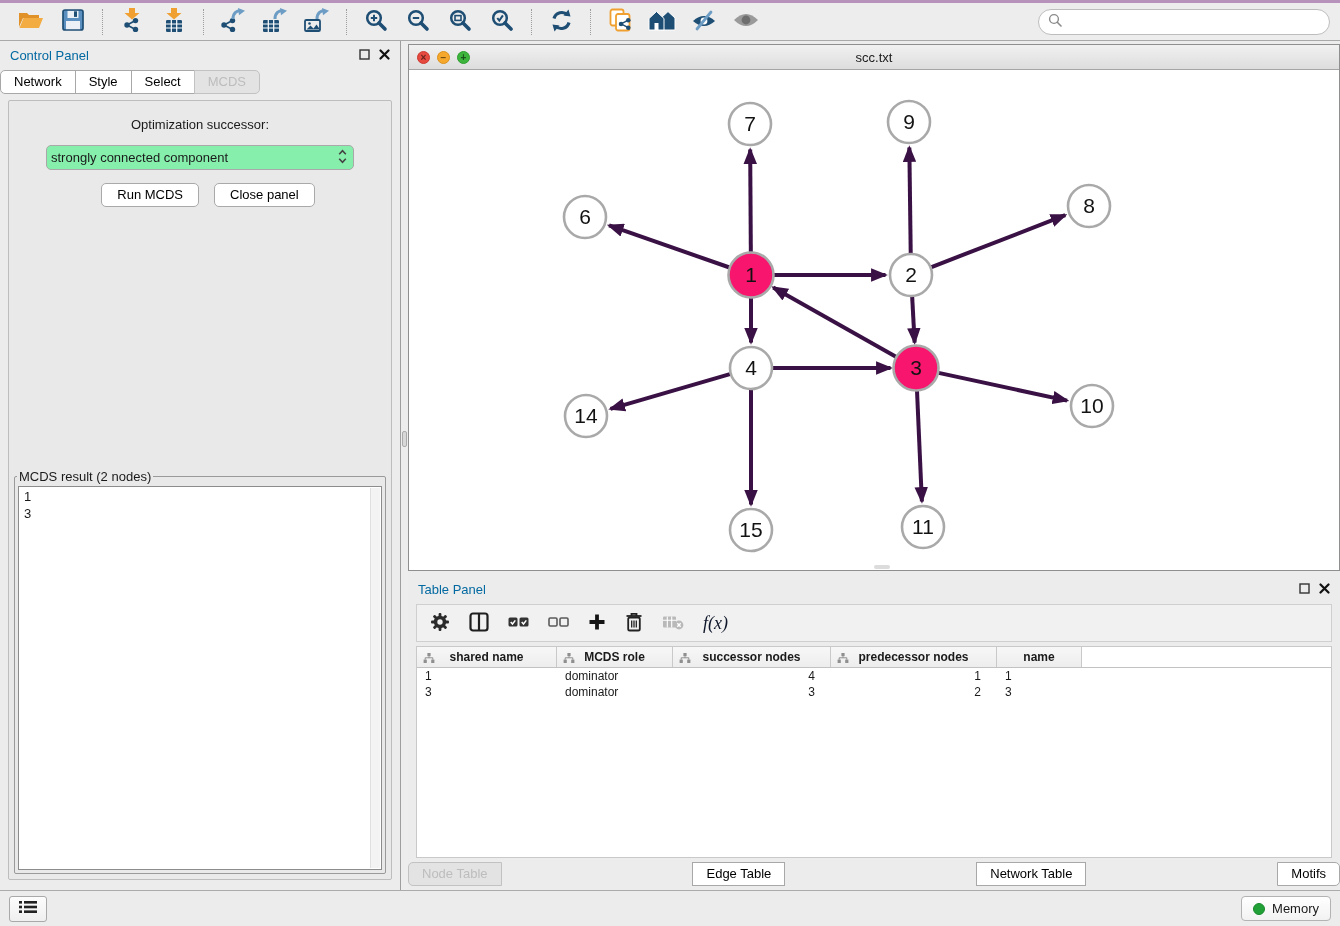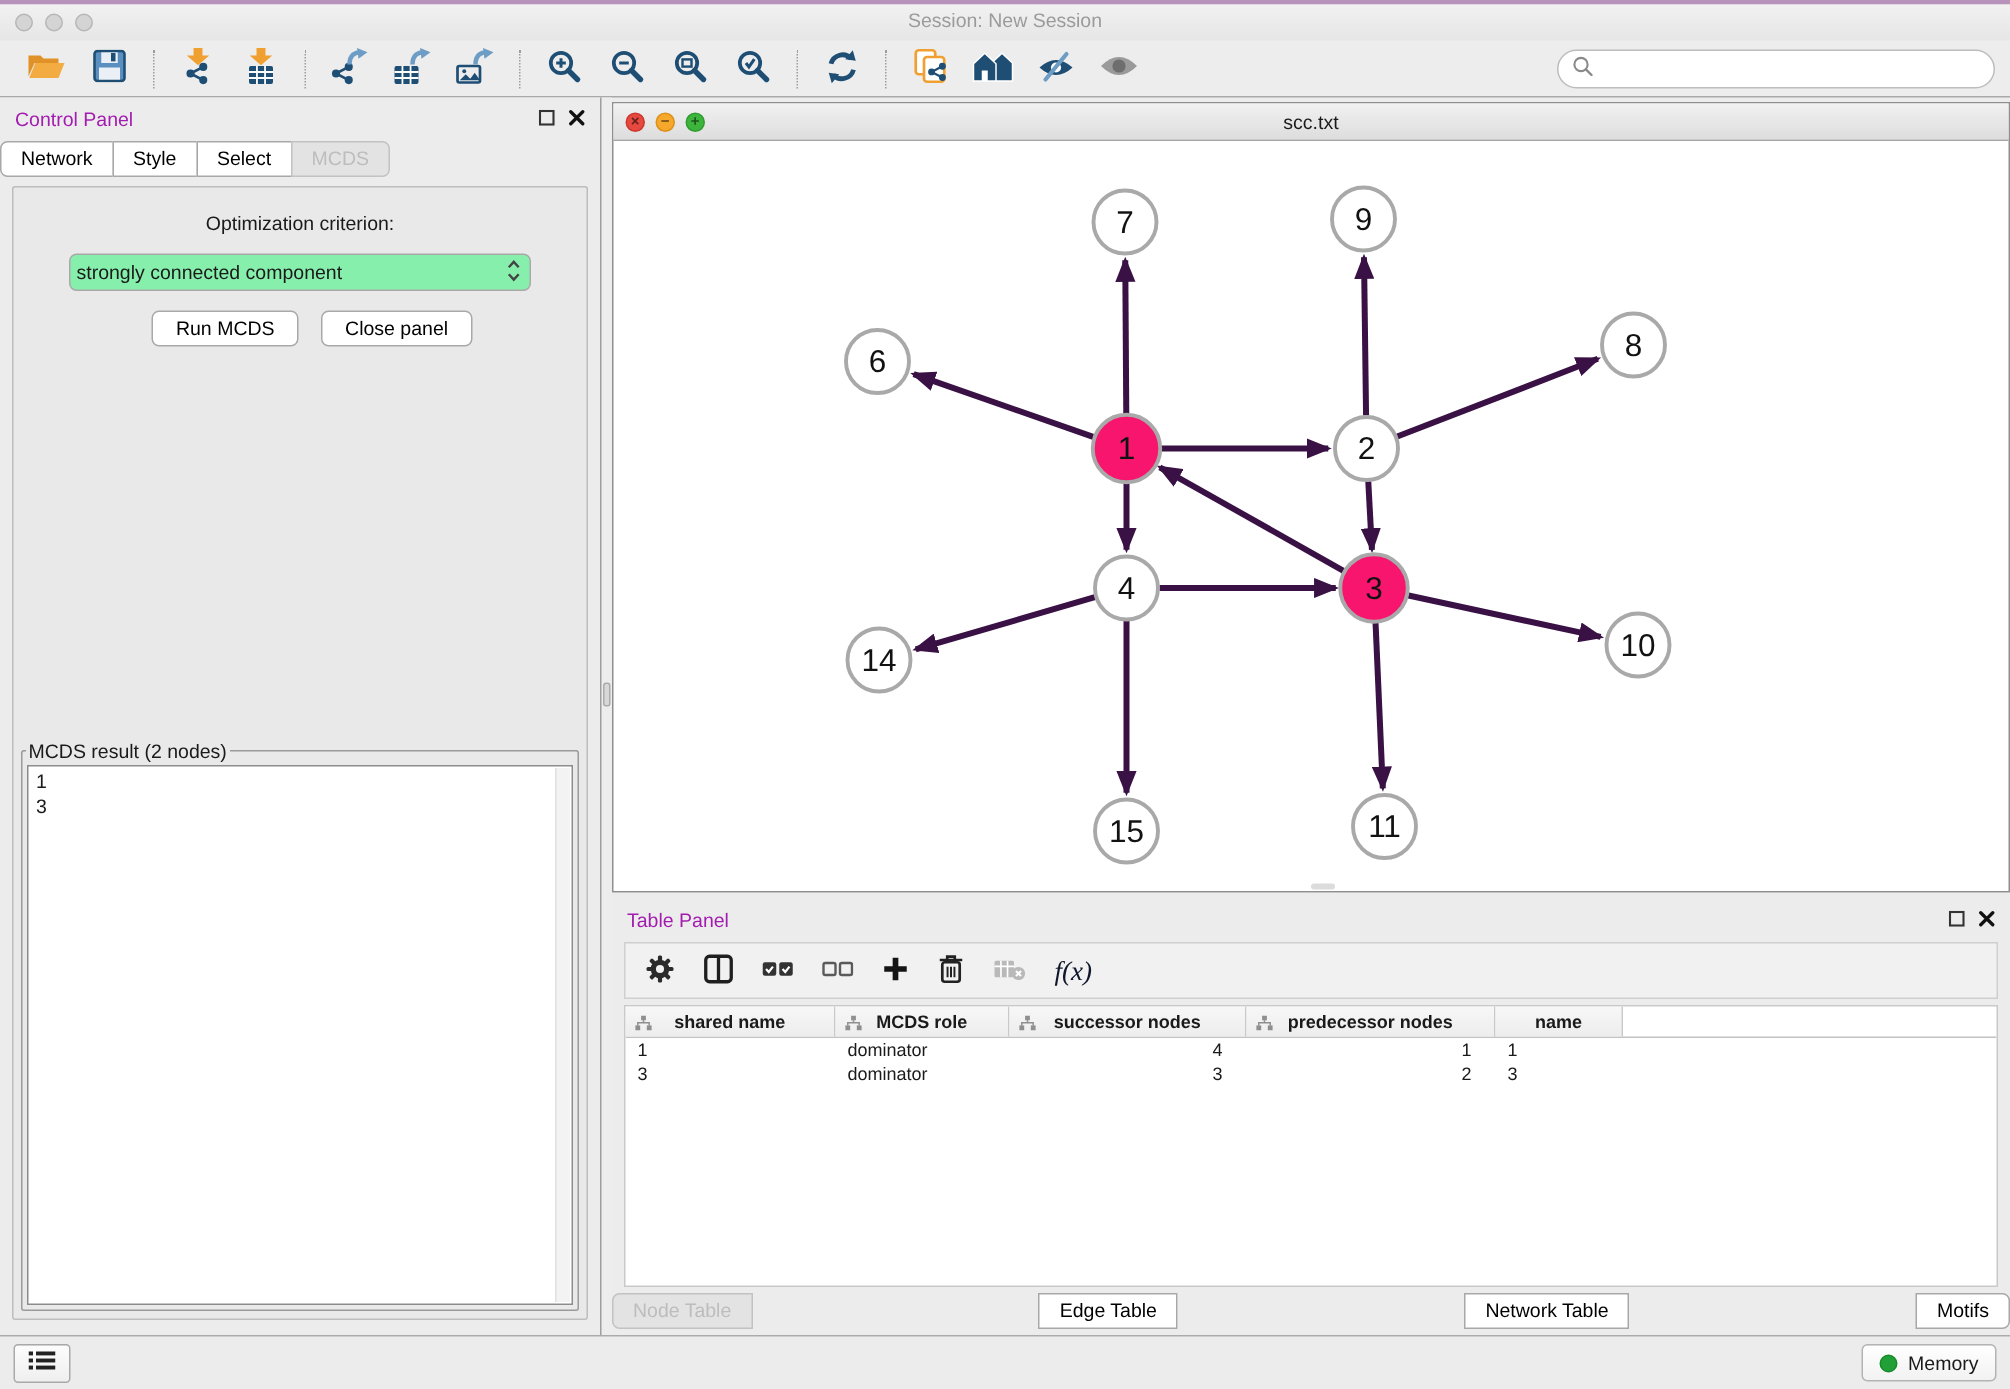--- a/index.html
+++ b/index.html
@@ -22,21 +22,21 @@
   .tb-btn { width:42px; height:32px; display:flex; align-items:center; justify-content:center; cursor:default; }
   .search { margin-left:auto; width:292px; height:26px; border:1px solid #BDBDBD; border-radius:13px; background:#fff; display:flex; align-items:center; padding:0 9px; gap:5px; }
   .search input { border:none; outline:none; flex:1; font-size:13px; font-family:"Liberation Sans",sans-serif; background:transparent; }
 
   
   .main { flex:1; display:flex; min-height:0; }
 
   
   .control-panel { width:400px; flex:0 0 auto; display:flex; flex-direction:column; background:#ECECEC; }
   .panel-header { height:28px; display:flex; align-items:center; padding:0 10px; flex:0 0 auto; }
-  .panel-header .ph-title { font-size:13px; color:#a21caf; }
+  .panel-header .ph-title { font-size:13px; color:#0369a1; }
   .ph-icons { margin-left:auto; display:flex; gap:9px; align-items:center; }
   .cp-tabs { display:flex; justify-content:flex-start; flex:0 0 auto; margin:1px 0 4px; }
   .tab { border:1px solid #A8A8A8; background:#fff; color:#000; padding:3px 13px 4px; font-size:13px; margin-left:-1px; cursor:default; }
   .tab:first-child { border-radius:5px 0 0 5px; margin-left:0; }
   .tab:last-child { border-radius:0 5px 5px 0; }
   .tab.active { background:#E3E3E3; color:#BDBDBD; border-color:#C2C2C2; }
   .cp-body { flex:1; margin:2px 8px 10px; background:#E9E9E9; border:1px solid #BDBDBD; border-radius:2px; position:relative; }
   .opt-label { text-align:center; margin-top:16px; font-size:13px; }
   .criterion { position:absolute; left:37px; right:37px; top:44px; height:25px; background:#86efac; border:1px solid #A9A9A9; border-radius:5px; display:flex; align-items:center; padding:0 6px 0 4px; font-size:13px; }
   .criterion .chev { margin-left:auto; }
@@ -87,28 +87,20 @@
   .statusbar { height:36px; flex:0 0 auto; border-top:1px solid #ABABAB; background:#ECECEC; display:flex; align-items:center; padding:0 9px; }
   .sb-btn { width:38px; height:26px; background:linear-gradient(#FDFDFD,#EFEFEF); border:1px solid #A9A9A9; border-radius:3px; display:flex; align-items:center; justify-content:center; }
   .mem-btn { margin-left:auto; display:flex; align-items:center; gap:7px; padding:4px 11px; background:linear-gradient(#FFFFFF,#F2F2F2); border:1px solid #B3B3B3; border-radius:4px; font-size:13px; }
   .mem-dot { width:12px; height:12px; border-radius:50%; background:#21A038; border:1px solid #188A2C; }
 </style>
 </head>
 <body>
 
 <div class="app">
 
-  <div class="titlebar">
-    <div class="dots">
-      <span class="dot"></span>
-      <span class="dot"></span>
-      <span class="dot"></span>
-    </div>
-    <div class="win-title">Session: New Session</div>
-  </div>
 
   <div class="toolbar">
     <div class="tb-groups" id="tb-groups">
         <div class="tb-group">
           <div class="tb-btn">
             <span><svg width="26" height="22" viewBox="0 0 26 22">
                 <path d="M1 4 h8 l2 2 h10 v3 H5 L1 18 z" fill="#E09127"></path>
                 <path d="M5.5 9 h19.5 l-4 10 H1.5 z" fill="#F3AC42"></path>
               </svg></span>
           </div>
@@ -282,21 +274,21 @@
               </svg></span>
         </span>
       </div>
       <div class="cp-tabs" id="cp-tabs">
           <div class="tab">Network</div>
           <div class="tab">Style</div>
           <div class="tab">Select</div>
           <div class="tab active">MCDS</div>
         </div>
       <div class="cp-body">
-        <div class="opt-label">Optimization criterion:</div>
+        <div class="opt-label">Optimization successor:</div>
         <div class="criterion">
           <span>strongly connected component</span>
           <span class="chev">
             <svg width="9" height="15" viewBox="0 0 9 15">
                 <path d="M1.2 5.2 L4.5 1.6 L7.8 5.2 M1.2 9.8 L4.5 13.4 L7.8 9.8" fill="none" stroke="#444" stroke-width="1.6"></path>
               </svg>
           </span>
         </div>
         <div class="btn-row">
           <button class="pbtn">Run MCDS</button>

